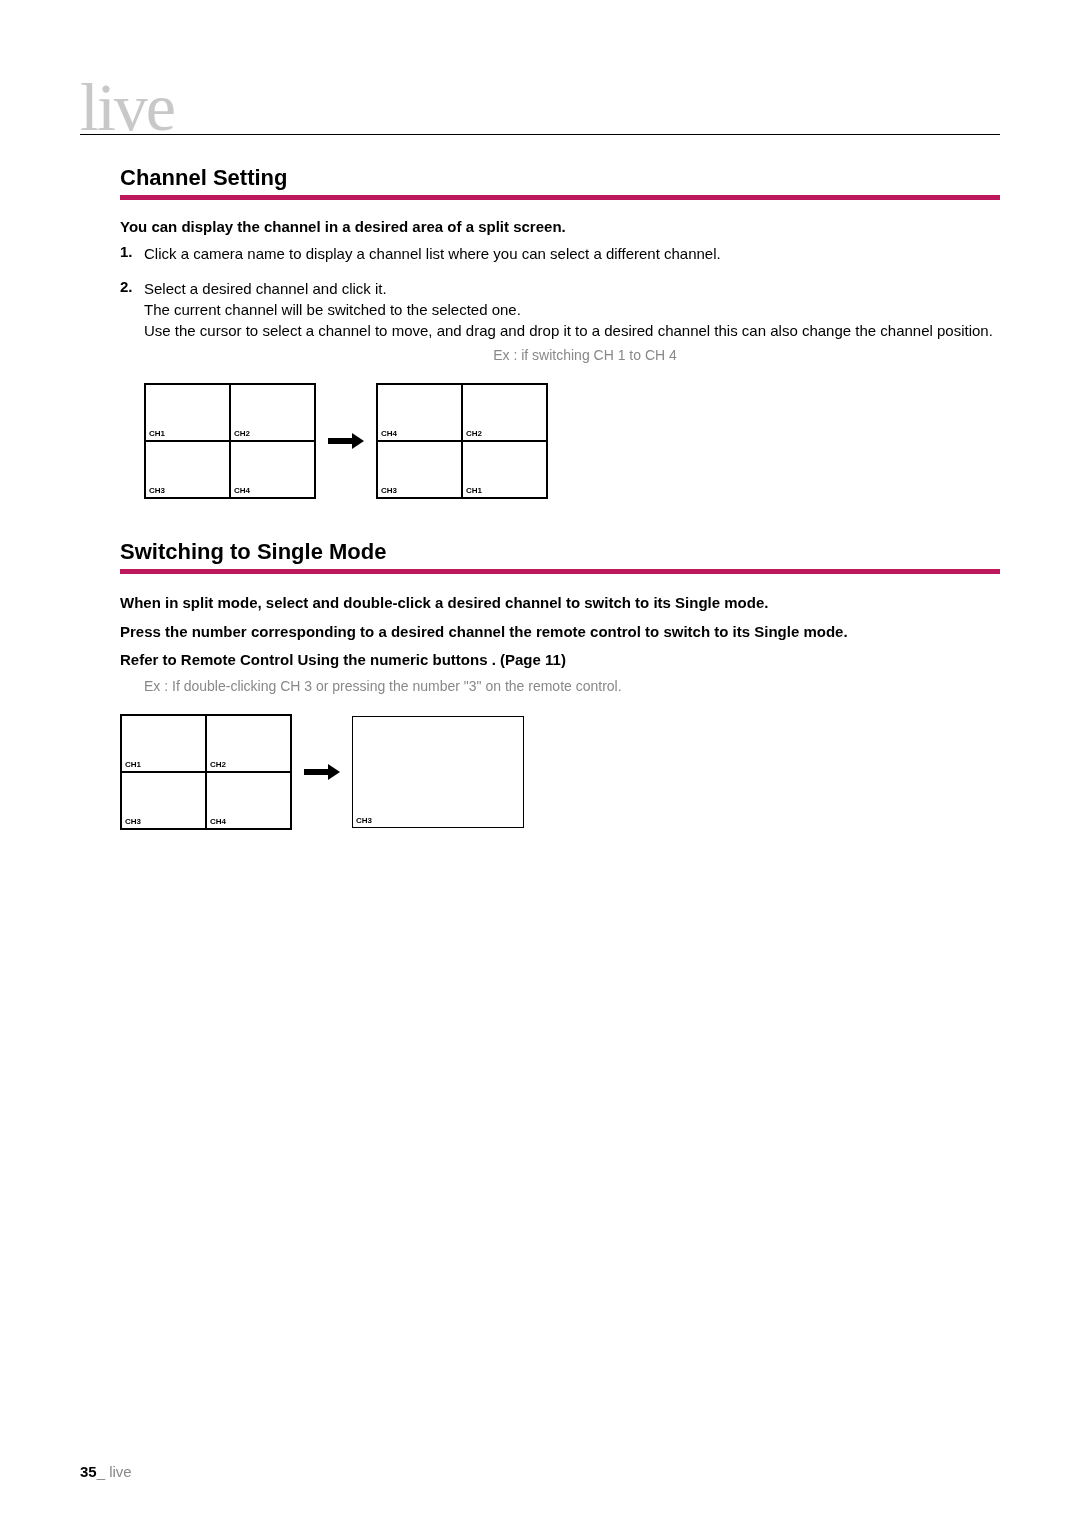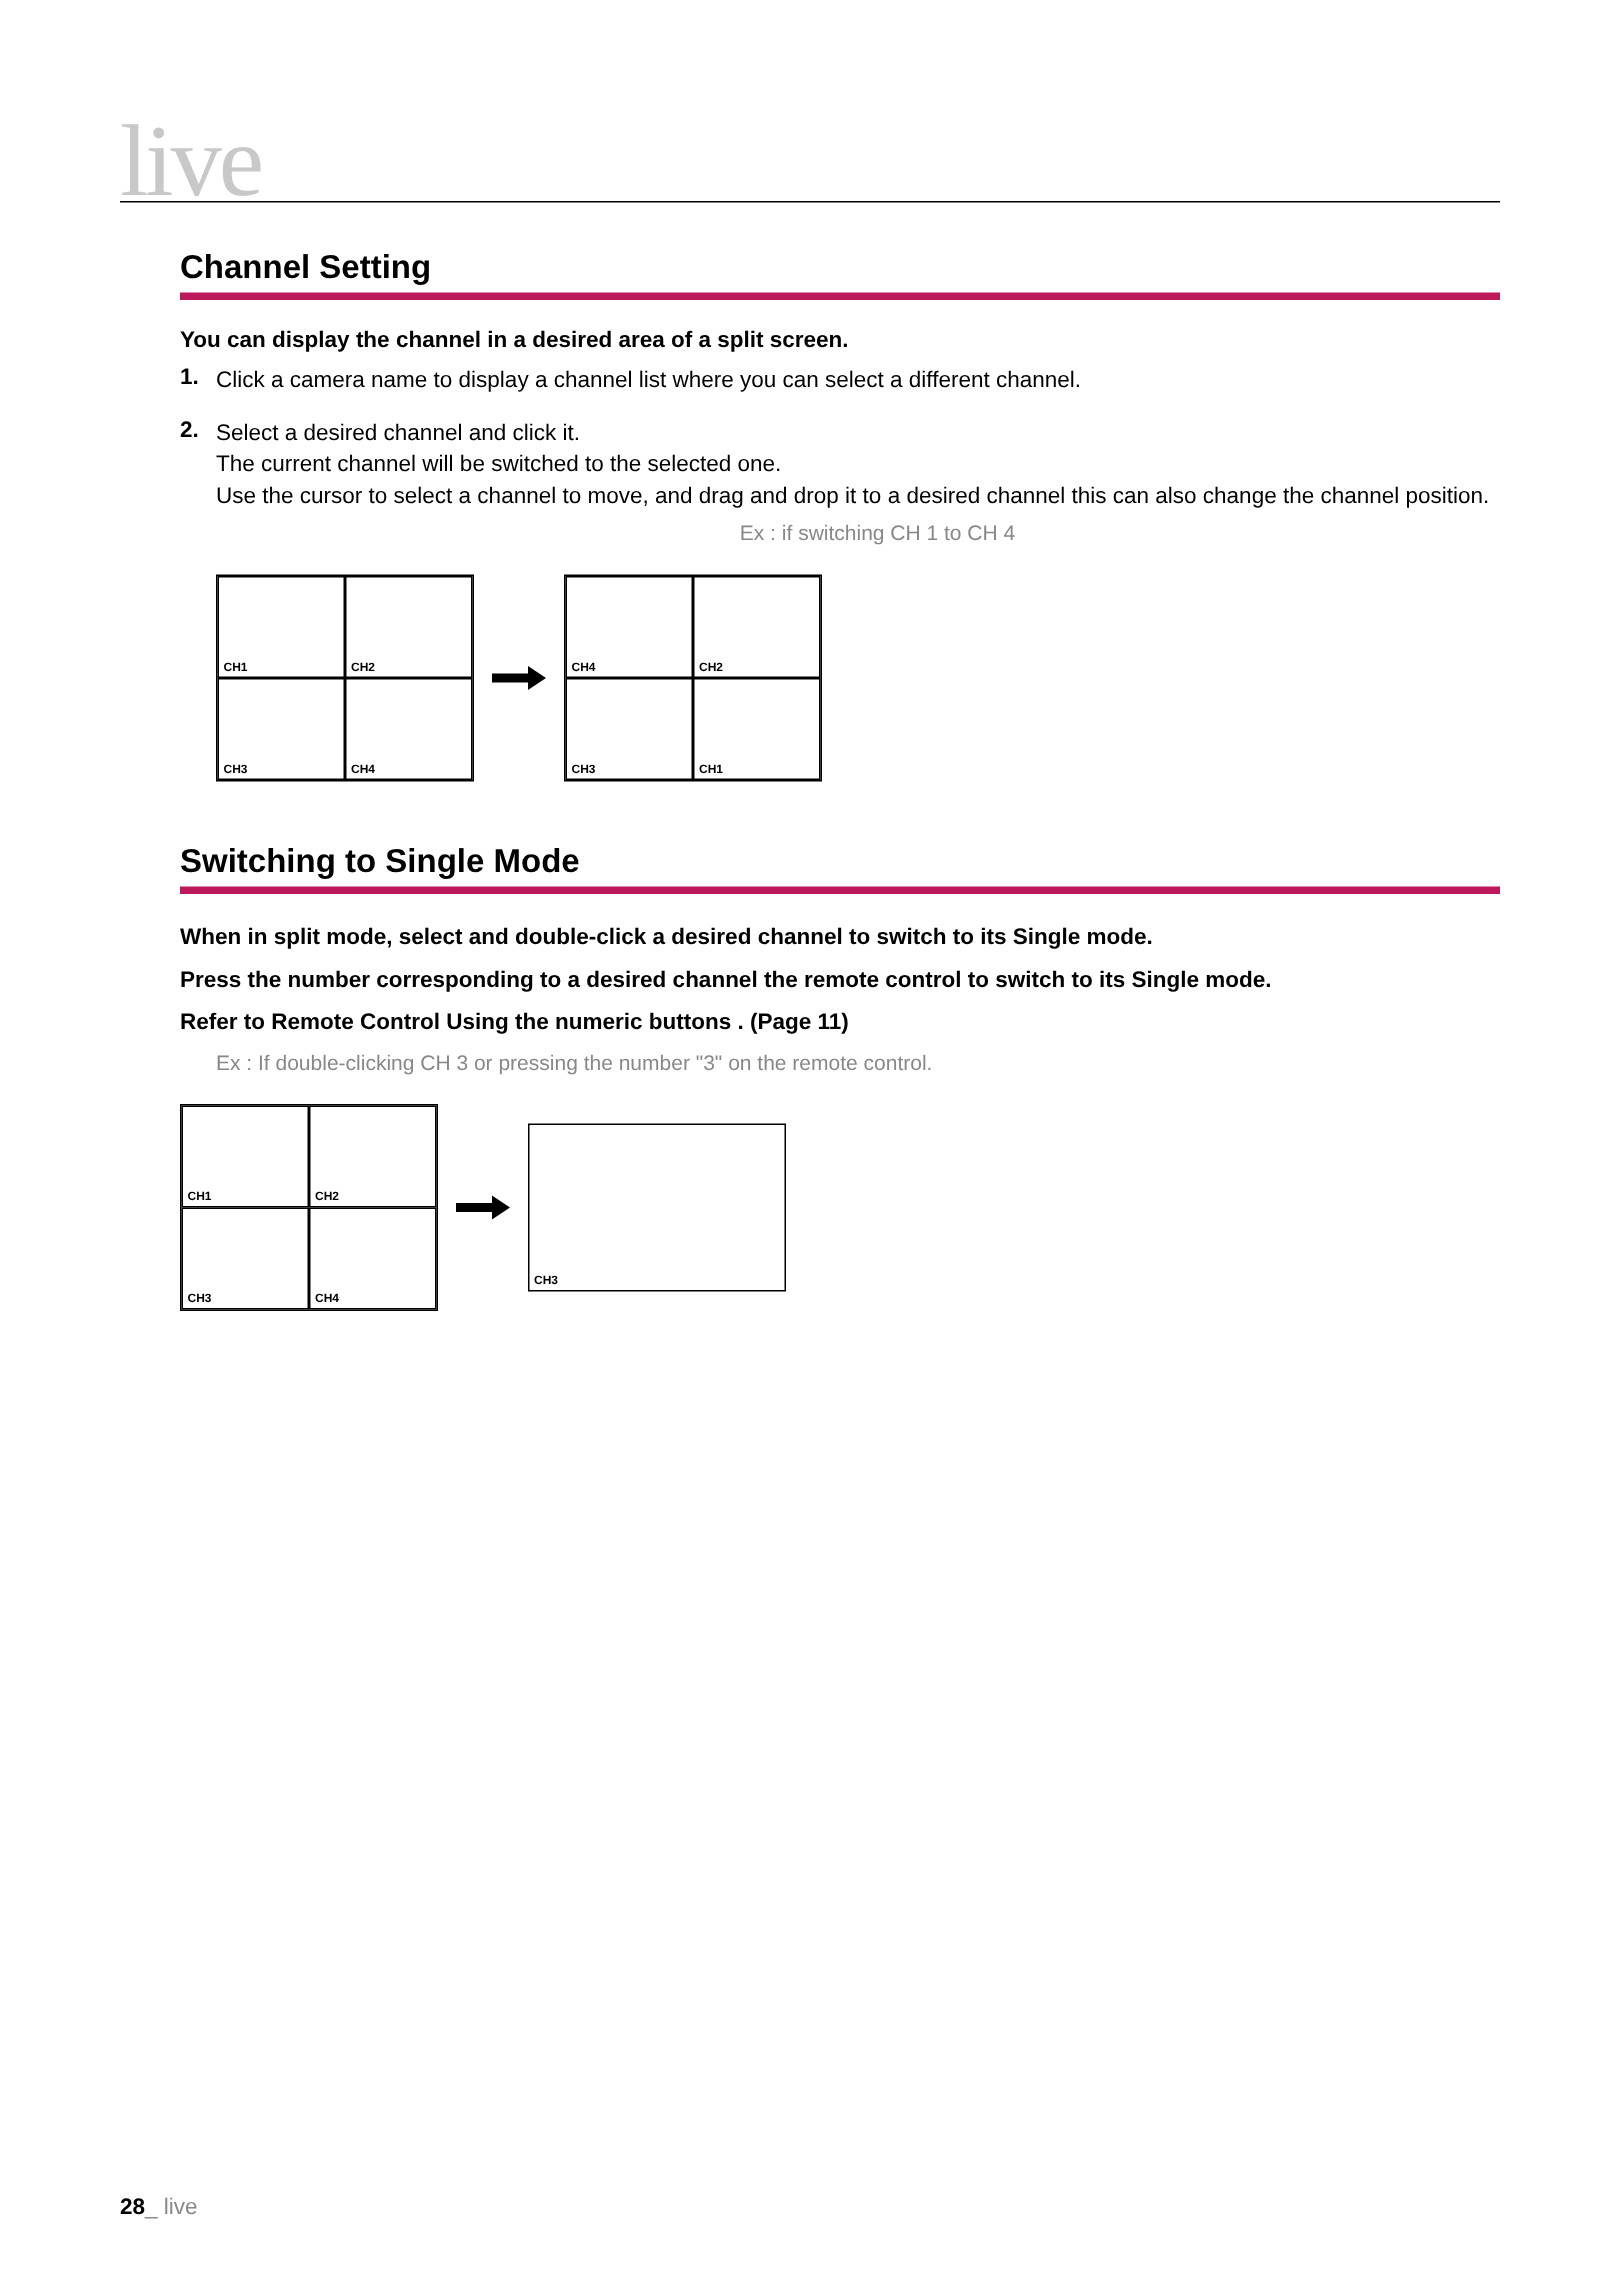--- a/index.html
+++ b/index.html
@@ -80,21 +80,21 @@
       margin-top: 20px;
       margin-bottom: 40px;
       margin-left: 24px;
     }
     .grid-box {
       border: 1px solid #000;
       display: grid;
       grid-template-columns: 1fr 1fr;
       grid-template-rows: 1fr 1fr;
       width: 172px;
-      height: 138px;
+      height: 116px;
     }
     .grid-cell {
       border: 0.5px solid #000;
       display: flex;
       align-items: flex-end;
       padding: 2px 3px;
       font-size: 8px;
       font-weight: bold;
     }
     .single-box {
@@ -217,14 +217,14 @@
         <rect x="0" y="7" width="24" height="6" fill="#000"></rect>
         <polygon points="24,2 36,10 24,18" fill="#000"></polygon>
       </svg>
     </div>
     <div class="single-box">CH3</div>
   </div>
 
 </div>
 
 <div class="footer">
-  <span class="footer-num">28</span><span class="footer-label">_</span><span class="footer-label"> live</span>
+  <span class="footer-num">35</span><span class="footer-label">_</span><span class="footer-label"> live</span>
 </div>
 
 </body></html>

